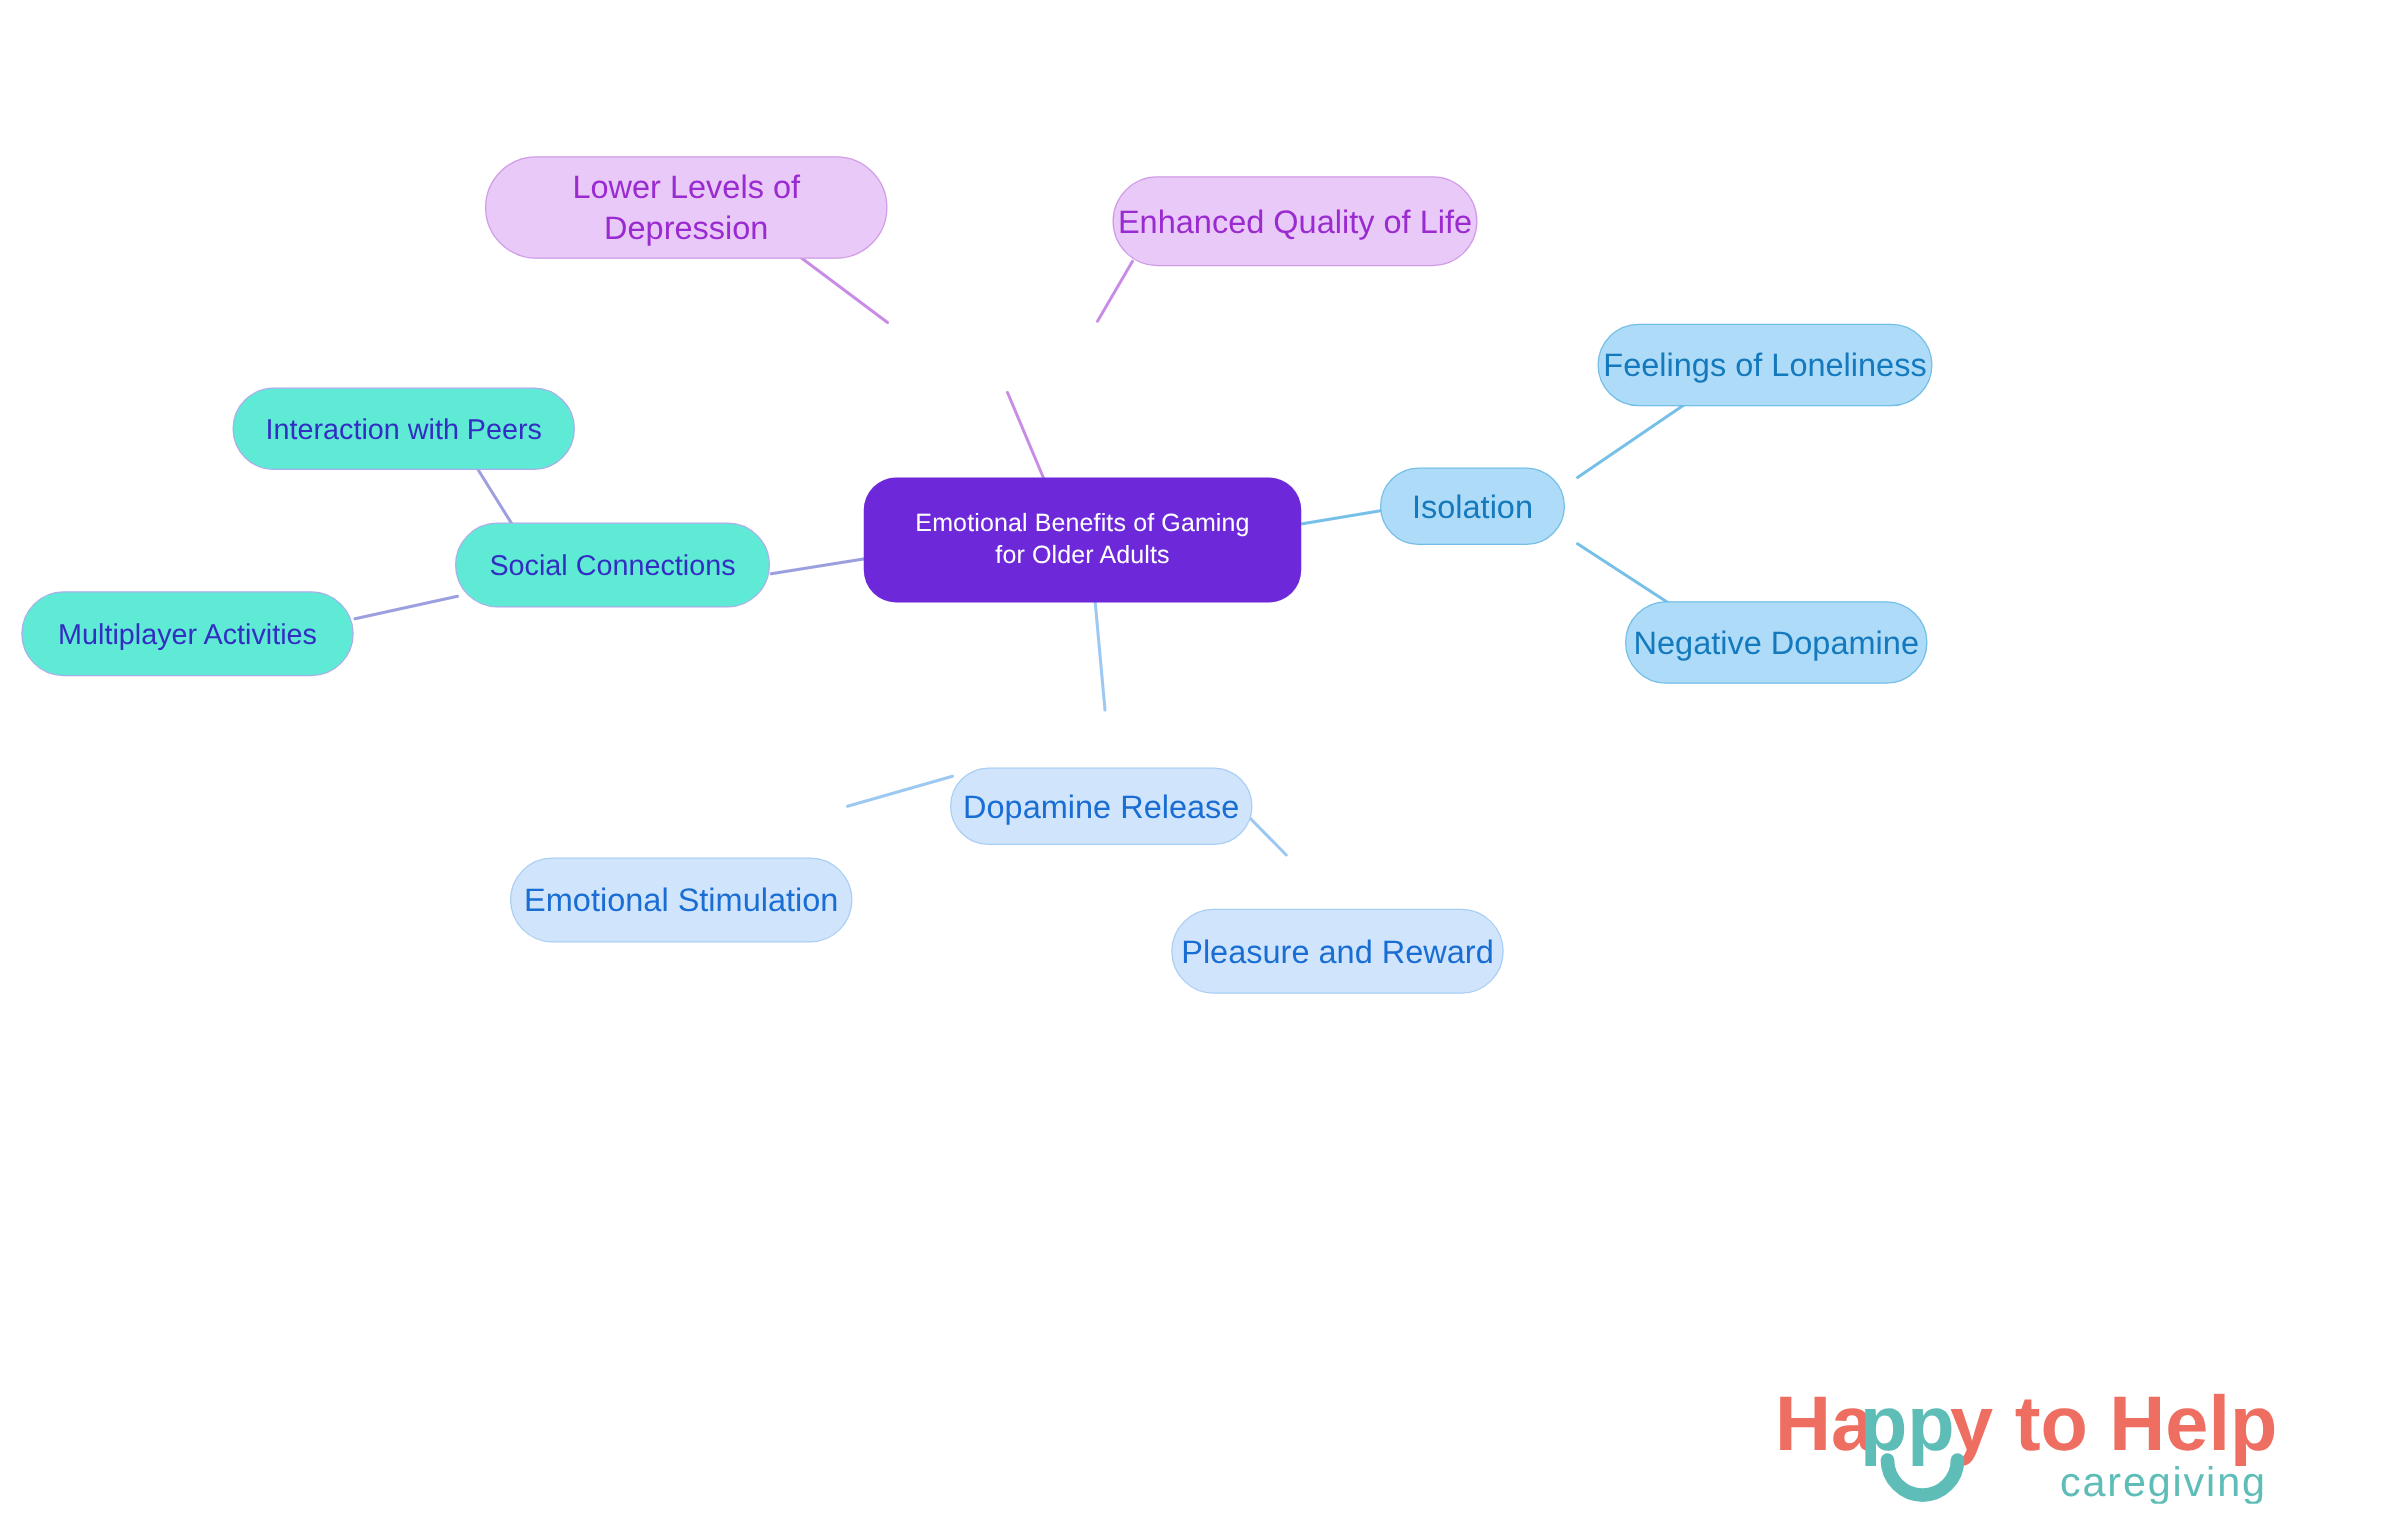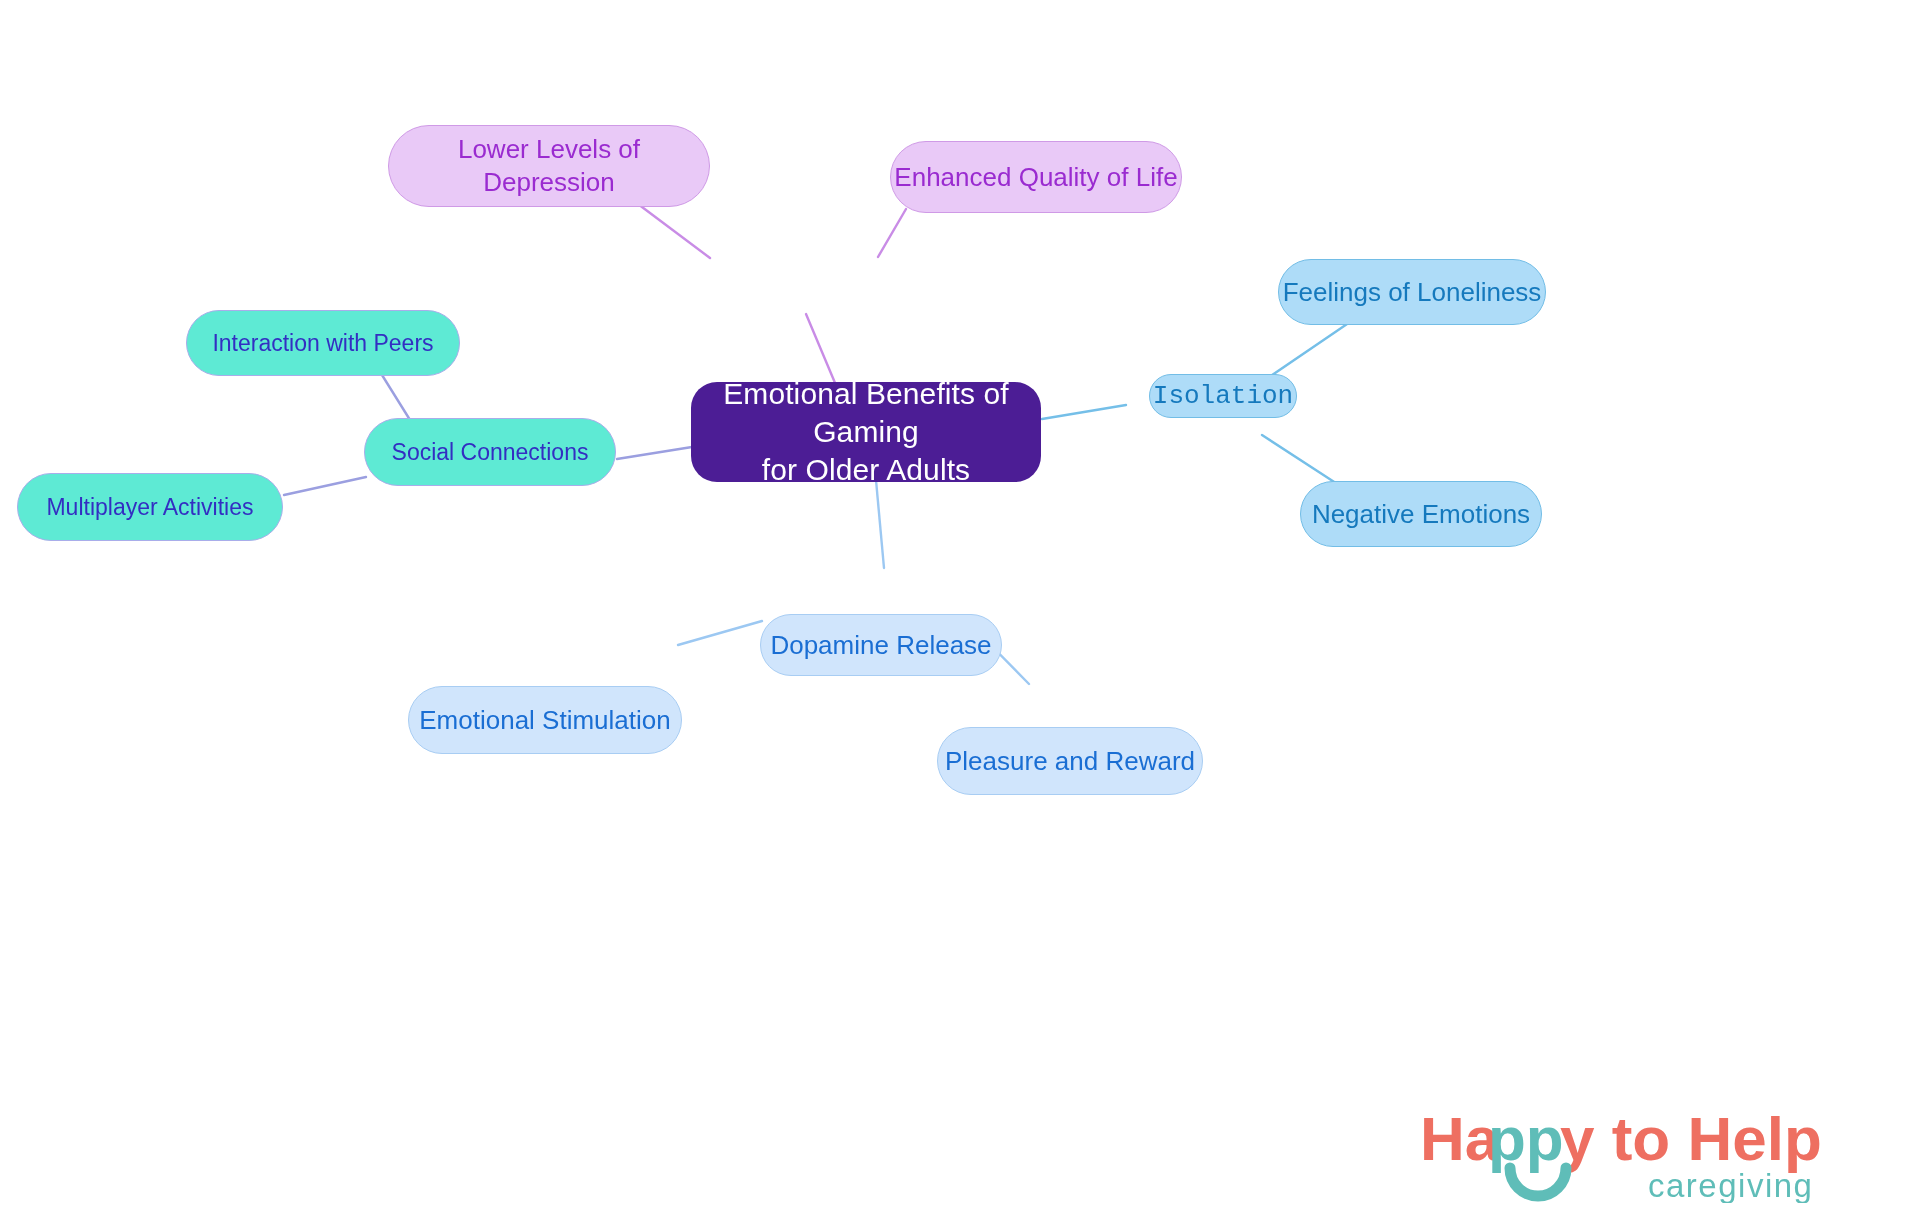--- a/index.html
+++ b/index.html
@@ -32,25 +32,25 @@
     box-sizing: border-box;
     display: flex;
     align-items: center;
     justify-content: center;
     text-align: center;
     border-radius: 999px;
     line-height: 1.26;
     white-space: pre-line;
   }
   .node.root {
-    background: #4c1d95;
+    background: #6d28d9;
     color: #ffffff;
     border: none;
     border-radius: 26px;
-    font-size: 30px;
+    font-size: 20px;
     letter-spacing: 0.1px;
   }
   .node.pink {
     background: #e9c9f7;
     border: 1.6px solid #cf9ae6;
     color: #9a2bd0;
     font-size: 26px;
   }
   .node.lav {
     background: #5eead4;
@@ -102,23 +102,23 @@
   <div class="node root" style="left: 691px; top: 382px; width: 350px; height: 100px;">Emotional Benefits of Gaming
 for Older Adults</div>
 
   <div class="node pink" style="left: 388px; top: 125px; width: 322px; height: 82px;">Lower Levels of Depression</div>
   <div class="node pink" style="left: 890px; top: 141px; width: 292px; height: 72px;">Enhanced Quality of Life</div>
 
   <div class="node lav" style="left: 364px; top: 418px; width: 252px; height: 68px;">Social Connections</div>
   <div class="node lav" style="left: 186px; top: 310px; width: 274px; height: 66px;">Interaction with Peers</div>
   <div class="node lav" style="left: 17px; top: 473px; width: 266px; height: 68px;">Multiplayer Activities</div>
 
-  <div class="node blue" style="left: 1149px; top: 374px; width: 148px; height: 44px; font-family: Liberation Mono, monospace;">Isolation</div>
+  <div class="node blue" style="left: 1104px; top: 374px; width: 148px; height: 62px;">Isolation</div>
   <div class="node blue" style="left: 1278px; top: 259px; width: 268px; height: 66px;">Feelings of Loneliness</div>
-  <div class="node blue" style="left: 1300px; top: 481px; width: 242px; height: 66px;">Negative Emotions</div>
+  <div class="node blue" style="left: 1300px; top: 481px; width: 242px; height: 66px;">Negative Dopamine</div>
 
   <div class="node paleblue" style="left: 760px; top: 568px; width: 242px; height: 62px;">Dopamine Release</div>
   <div class="node paleblue" style="left: 408px; top: 640px; width: 274px; height: 68px;">Emotional Stimulation</div>
   <div class="node paleblue" style="left: 937px; top: 681px; width: 266px; height: 68px;">Pleasure and Reward</div>
 
   <svg id="logo" viewBox="0 0 470 105" xmlns="http://www.w3.org/2000/svg">
     <text x="0" y="62" font-family="Liberation Sans, sans-serif" font-size="62" font-weight="bold" fill="#ee6f61">Ha</text>
     <text x="68" y="62" font-family="Liberation Sans, sans-serif" font-size="62" font-weight="bold" fill="#5fbdb8">pp</text>
     <text x="140" y="62" font-family="Liberation Sans, sans-serif" font-size="62" font-weight="bold" fill="#ee6f61">y to Help</text>
     <path d="M 90 70 A 28 28 0 0 0 146 70" fill="none" stroke="#5fbdb8" stroke-width="11" stroke-linecap="round"></path>

